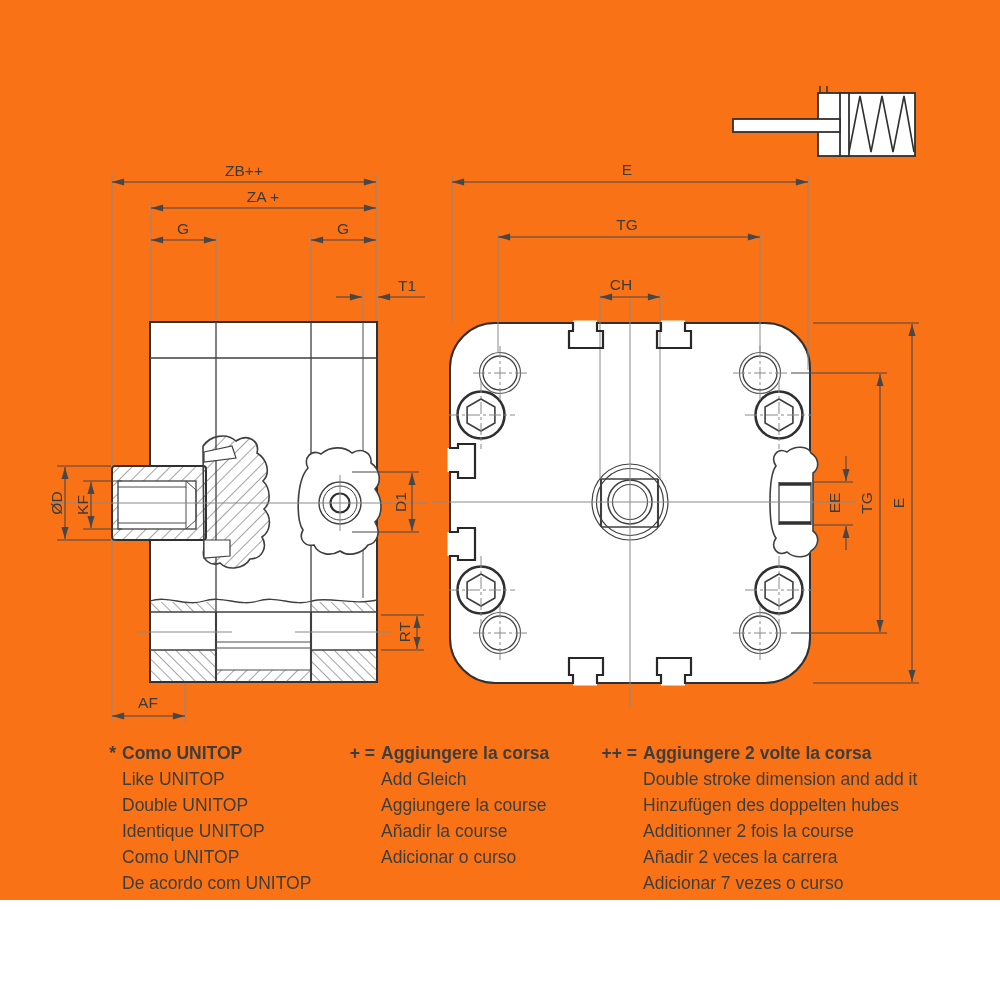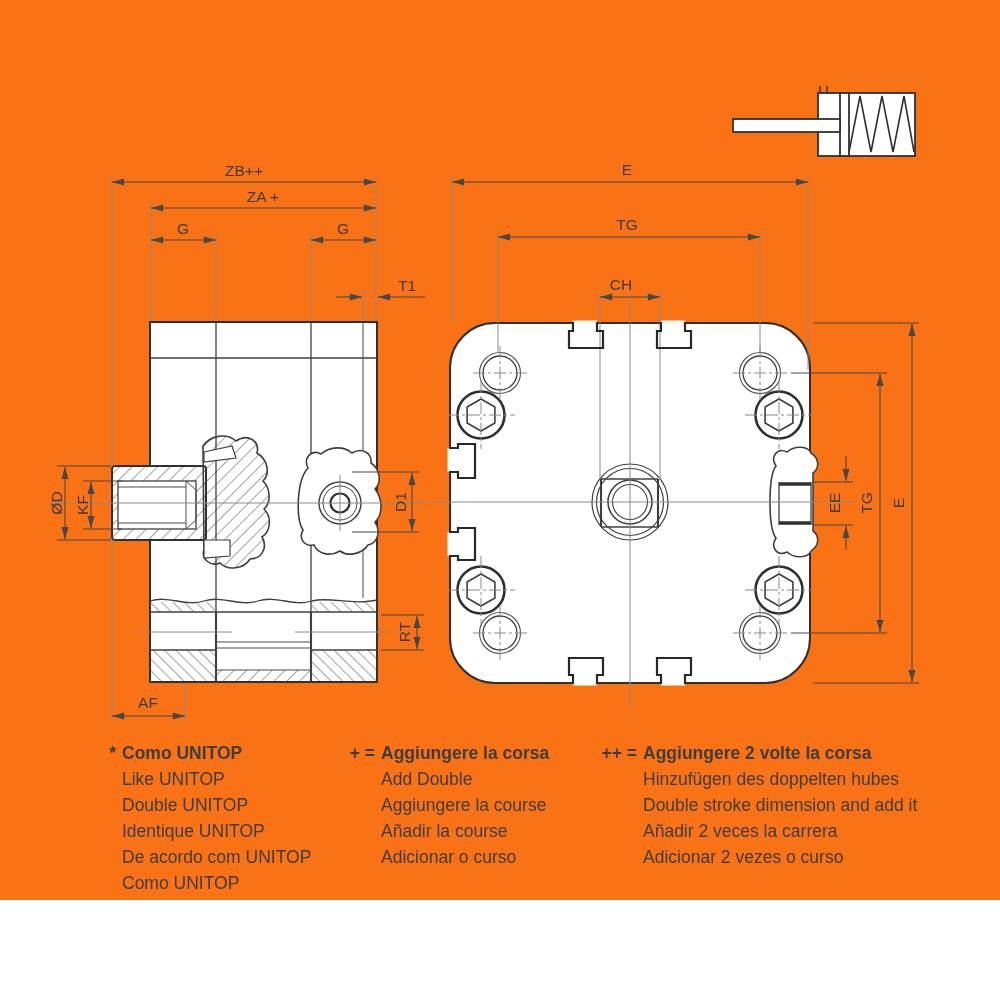--- a/index.html
+++ b/index.html
@@ -268,32 +268,33 @@
     <line x1="820" y1="86" x2="820" y2="93" stroke="#303030" stroke-width="1.4"></line>
     <line x1="827" y1="86" x2="827" y2="93" stroke="#303030" stroke-width="1.4"></line>
   </g>
 </svg>
 
 <div class="fn" style="left:122px;top:740px;">
   <div class="fn-h"><span class="fn-m">*</span><span>Como UNITOP</span></div>
   <div class="fn-l">Like UNITOP</div>
   <div class="fn-l">Double UNITOP</div>
   <div class="fn-l">Identique UNITOP</div>
+  <div class="fn-l">Como UNITOP</div>
   <div class="fn-l">De acordo com UNITOP</div>
-  <div class="fn-l">Como UNITOP</div>
 </div>
 
 <div class="fn" style="left:381px;top:740px;">
   <div class="fn-h"><span class="fn-m">+ =</span><span>Aggiungere la corsa</span></div>
-  <div class="fn-l">Add Double</div>
+  <div class="fn-l">Add Gleich</div>
   <div class="fn-l">Aggiungere la course</div>
   <div class="fn-l">Añadir la course</div>
   <div class="fn-l">Adicionar o curso</div>
 </div>
 
 <div class="fn" style="left:643px;top:740px;">
   <div class="fn-h"><span class="fn-m">++ =</span><span>Aggiungere 2 volte la corsa</span></div>
+  <div class="fn-l">Double stroke dimension and add it</div>
   <div class="fn-l">Hinzufügen des doppelten hubes</div>
-  <div class="fn-l">Double stroke dimension and add it</div>
+  <div class="fn-l">Additionner 2 fois la course</div>
   <div class="fn-l">Añadir 2 veces la carrera</div>
-  <div class="fn-l">Adicionar 2 vezes o curso</div>
+  <div class="fn-l">Adicionar 7 vezes o curso</div>
 </div>
 </div>
 
 </body></html>

